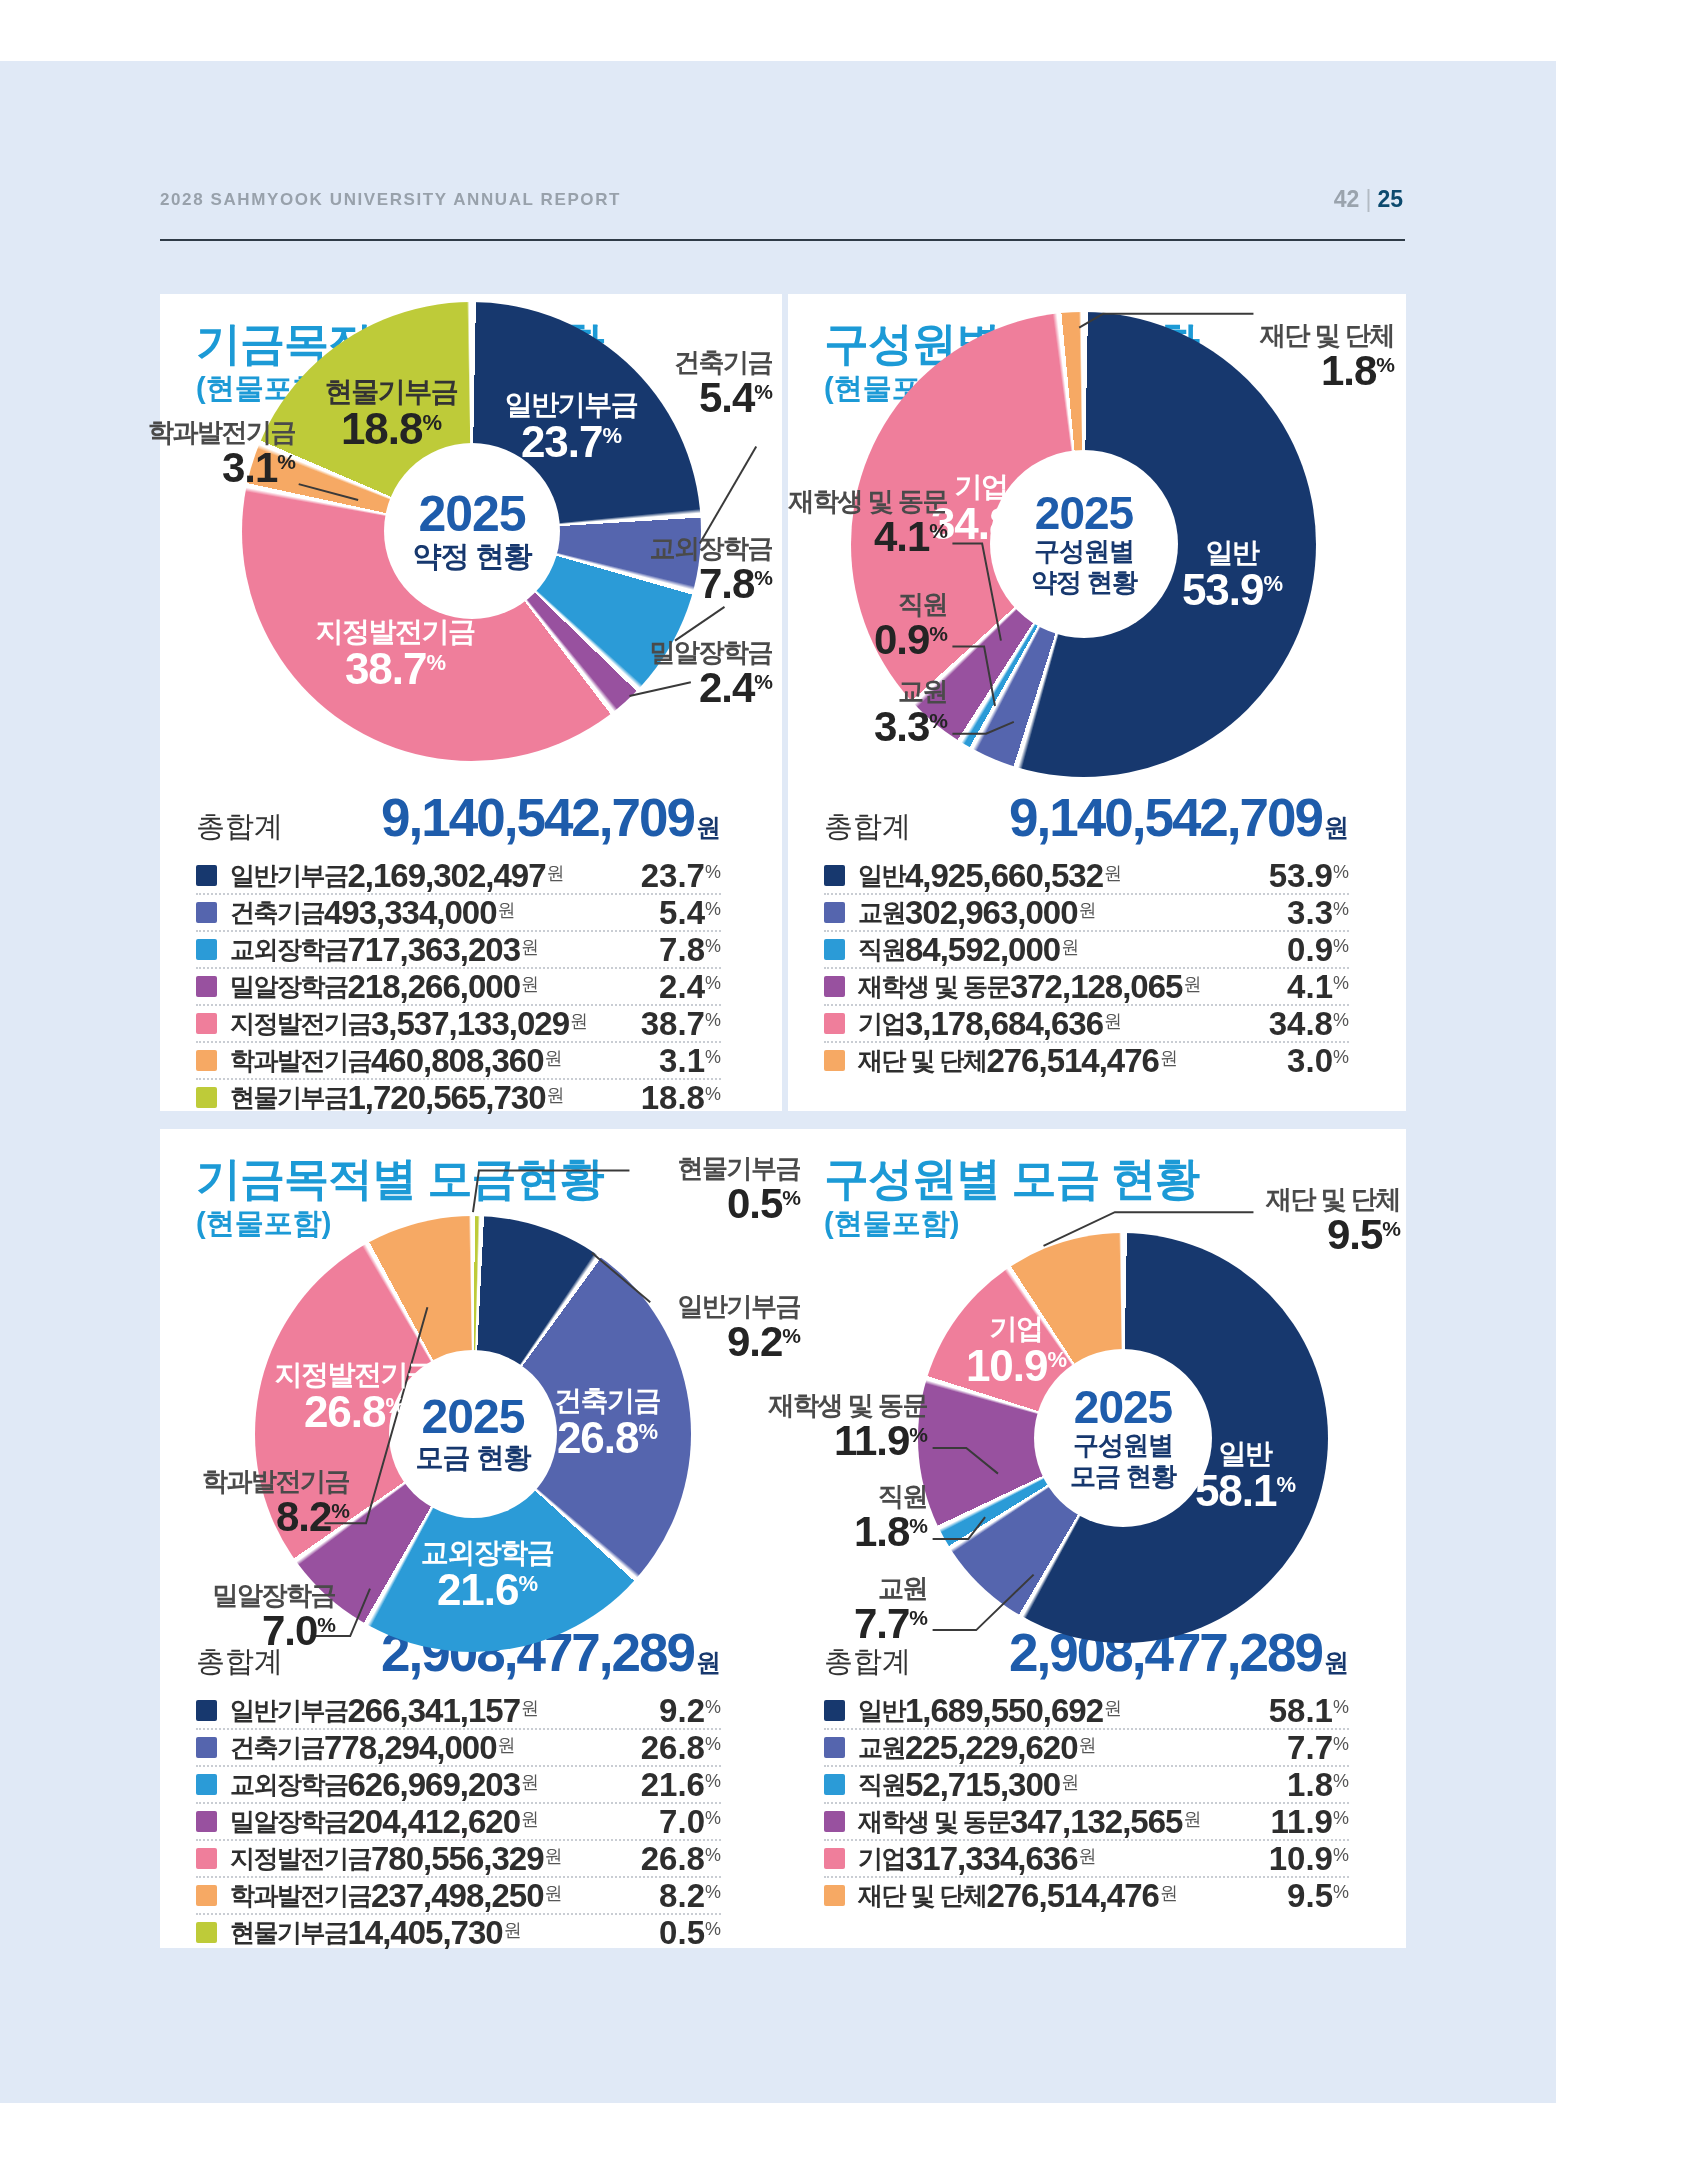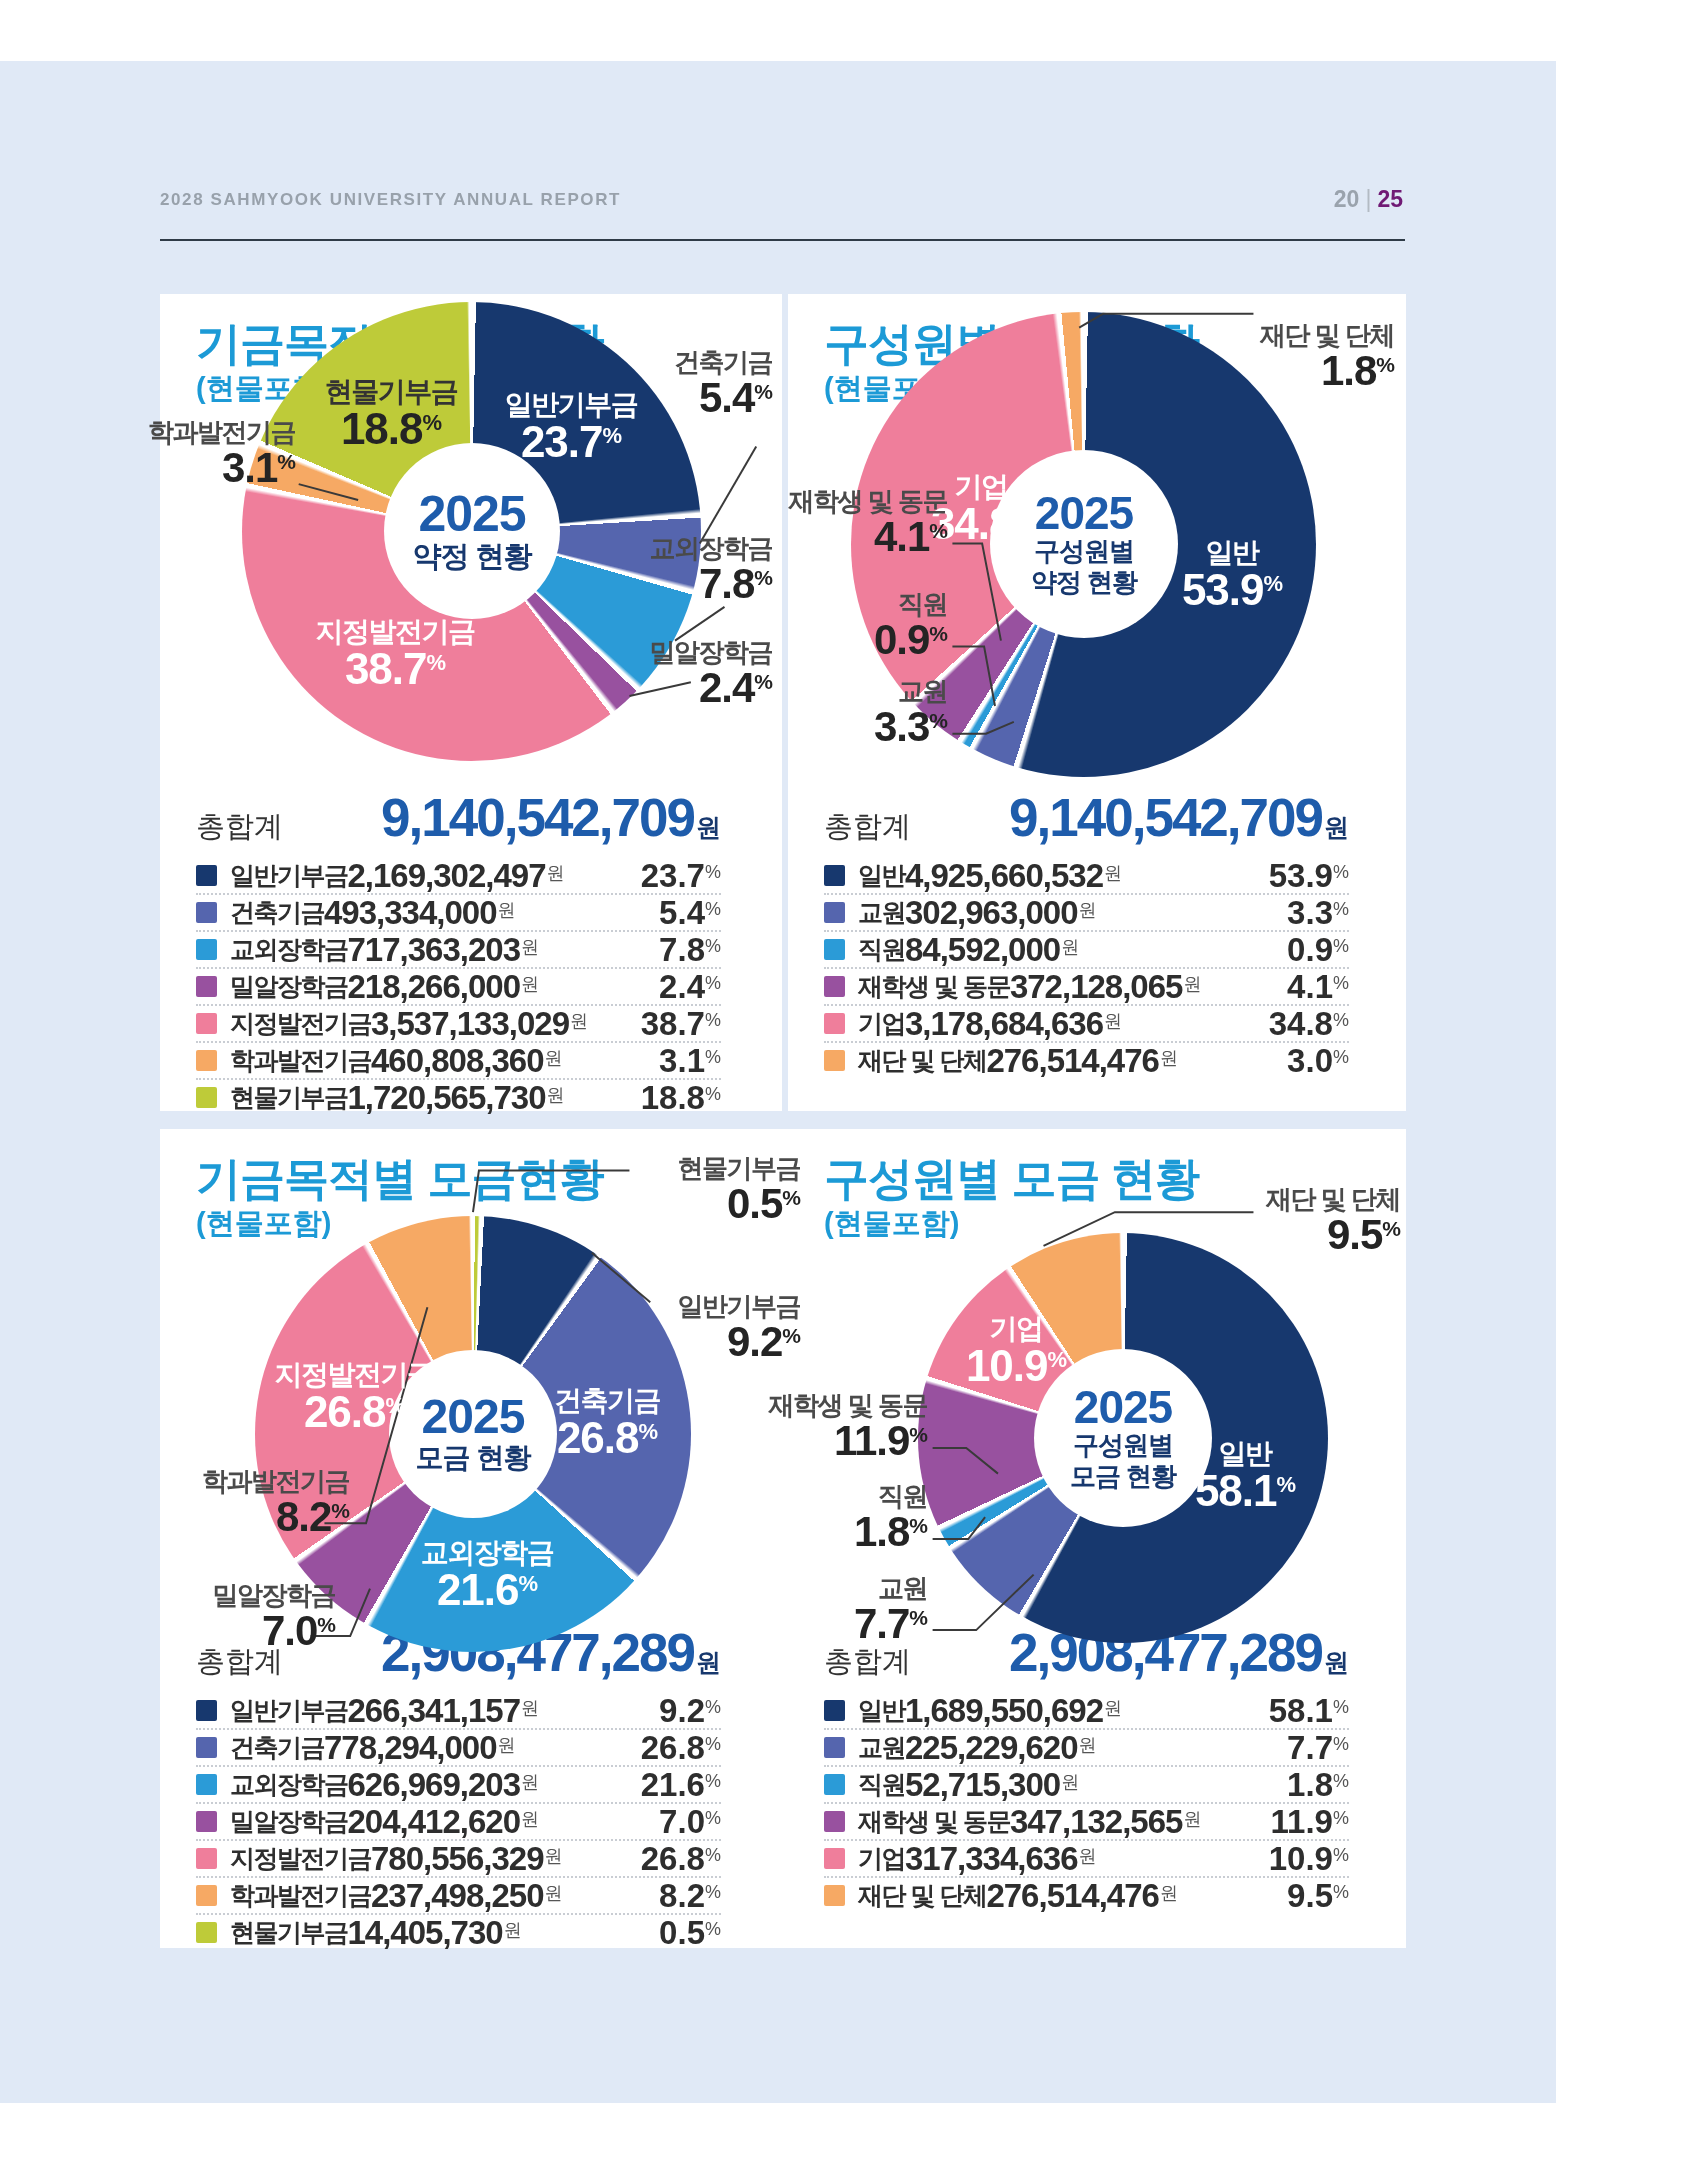--- a/index.html
+++ b/index.html
@@ -6,21 +6,21 @@
   body{
     width:1683px;height:2178px;position:relative;background:#ffffff;
     font-family:"Liberation Sans","DejaVu Sans",sans-serif;overflow:hidden;
     -webkit-font-smoothing:antialiased;
   }
   .page-bg{position:absolute;left:0;top:61px;width:1556px;height:2042px;background:#E0E9F6;}
   
   .hdr-title{position:absolute;left:160px;top:190px;font-size:17px;letter-spacing:1.6px;color:#98A1AB;font-weight:bold;}
   .hdr-pages{position:absolute;top:186px;right:280px;font-size:23px;color:#9AA3AD;font-weight:bold;}
   .hdr-pages .sep{color:#B3BBC4;padding:0 6px;font-weight:normal;}
-  .hdr-pages .cur{color:#701a75;}
+  .hdr-pages .cur{color:#0c4a6e;}
   .hdr-rule{position:absolute;left:160px;top:239px;width:1245px;height:0;border-top:2px solid #2F3B47;}
   
   .card{position:absolute;background:#ffffff;}
   .card h2{position:absolute;left:36px;top:20px;margin:0;font-size:45px;letter-spacing:-1px;color:#1C9AD6;font-weight:bold;}
   .card .subtitle{position:absolute;left:36px;top:75px;font-size:29px;color:#1C9AD6;font-weight:bold;}
   
   .donut{position:absolute;border-radius:50%;}
   .hole{position:absolute;border-radius:50%;background:#ffffff;display:flex;flex-direction:column;align-items:center;justify-content:center;z-index:3;text-align:right;}
   .hole .year{color:#1E5CAB;font-weight:bold;letter-spacing:-1px;line-height:1.0;}
   .hole .cline{color:#17386E;font-weight:bold;line-height:1.18;letter-spacing:-1px;}
@@ -52,21 +52,21 @@
   .trow .pct{flex:0 0 115px;text-align:right;font-size:33px;font-weight:bold;color:#2E2E2E;white-space:nowrap;}
   .trow .pct span{font-size:18px;font-weight:normal;color:#555;vertical-align:9px;}
 </style>
 </head>
 <body>
 
 <div class="page-bg"></div>
 
 <div class="hdr-title">2028 SAHMYOOK UNIVERSITY ANNUAL REPORT</div>
 <div class="hdr-pages">
-  <span>20</span><span class="sep">|</span><span class="cur">25</span>
+  <span>42</span><span class="sep">|</span><span class="cur">25</span>
 </div>
 <div class="hdr-rule"></div>
 
 <section class="card" style="left:160px;top:294px;width:622px;height:817px;">
   <h2>기금목적별 약정현황</h2>
   <div class="subtitle">(현물포함)</div>
   <div></div>
   <div class="tbl">
     <div class="total-row">
       <span class="total-label">총합계</span>

